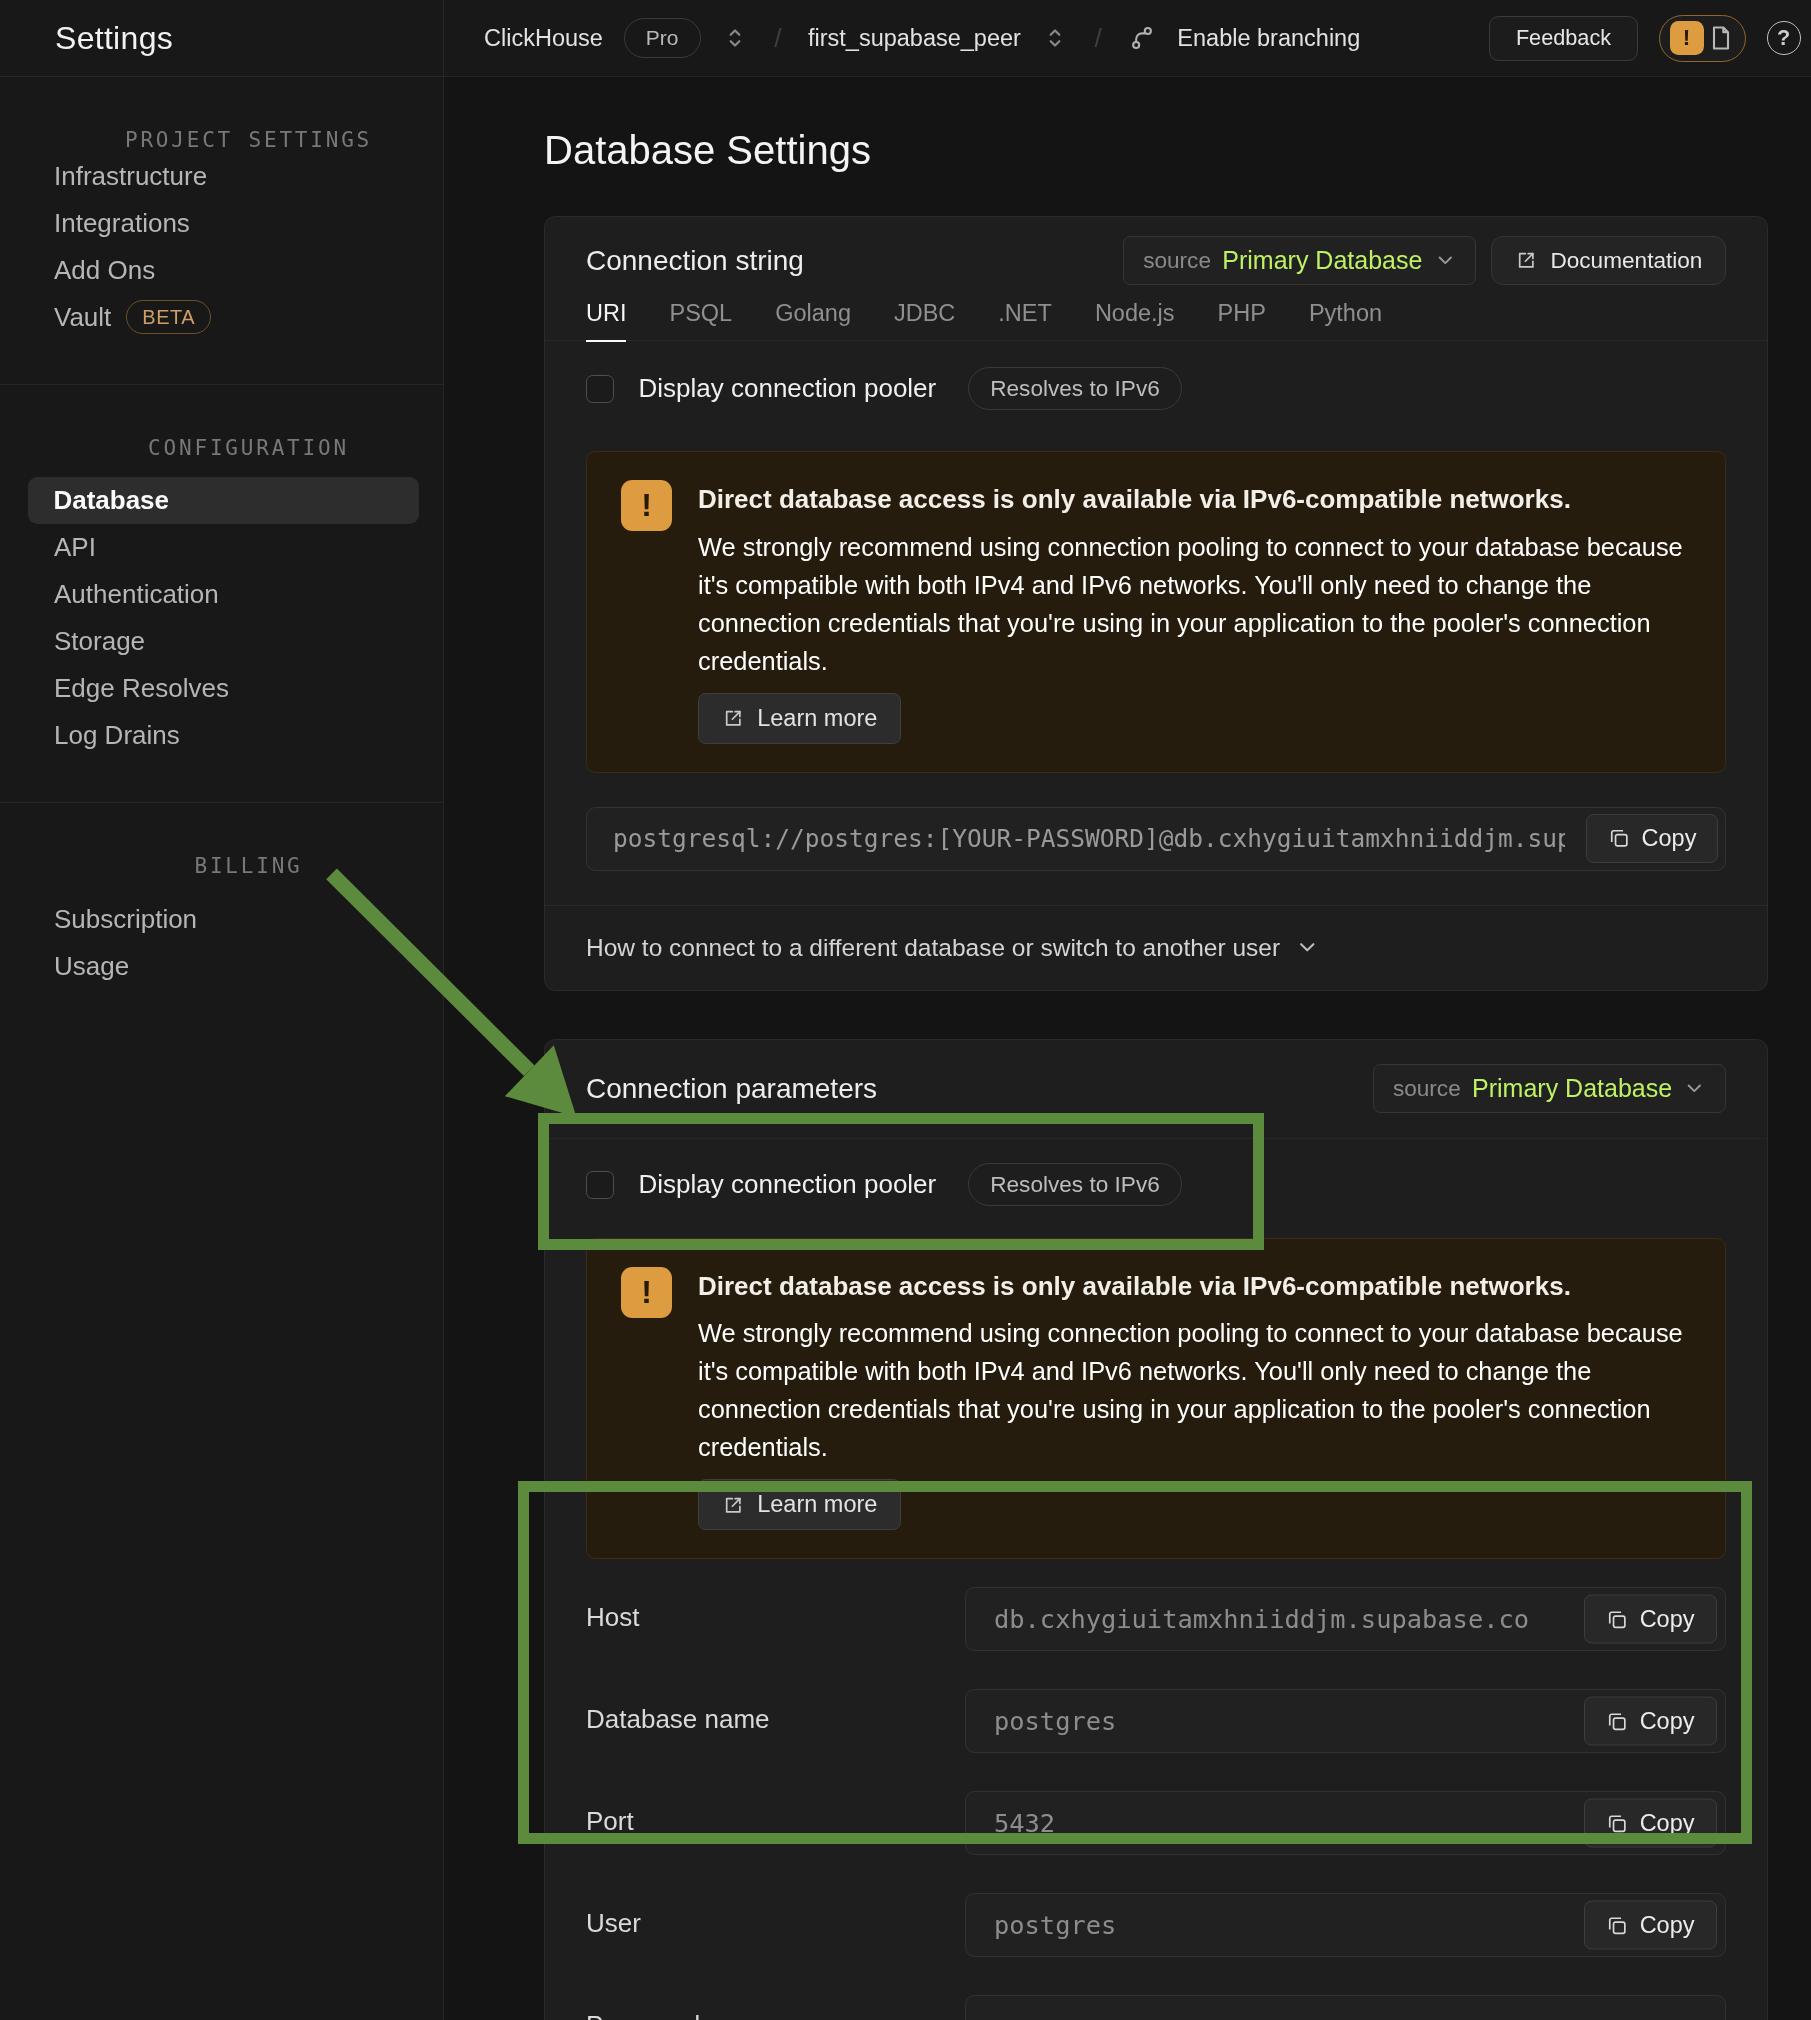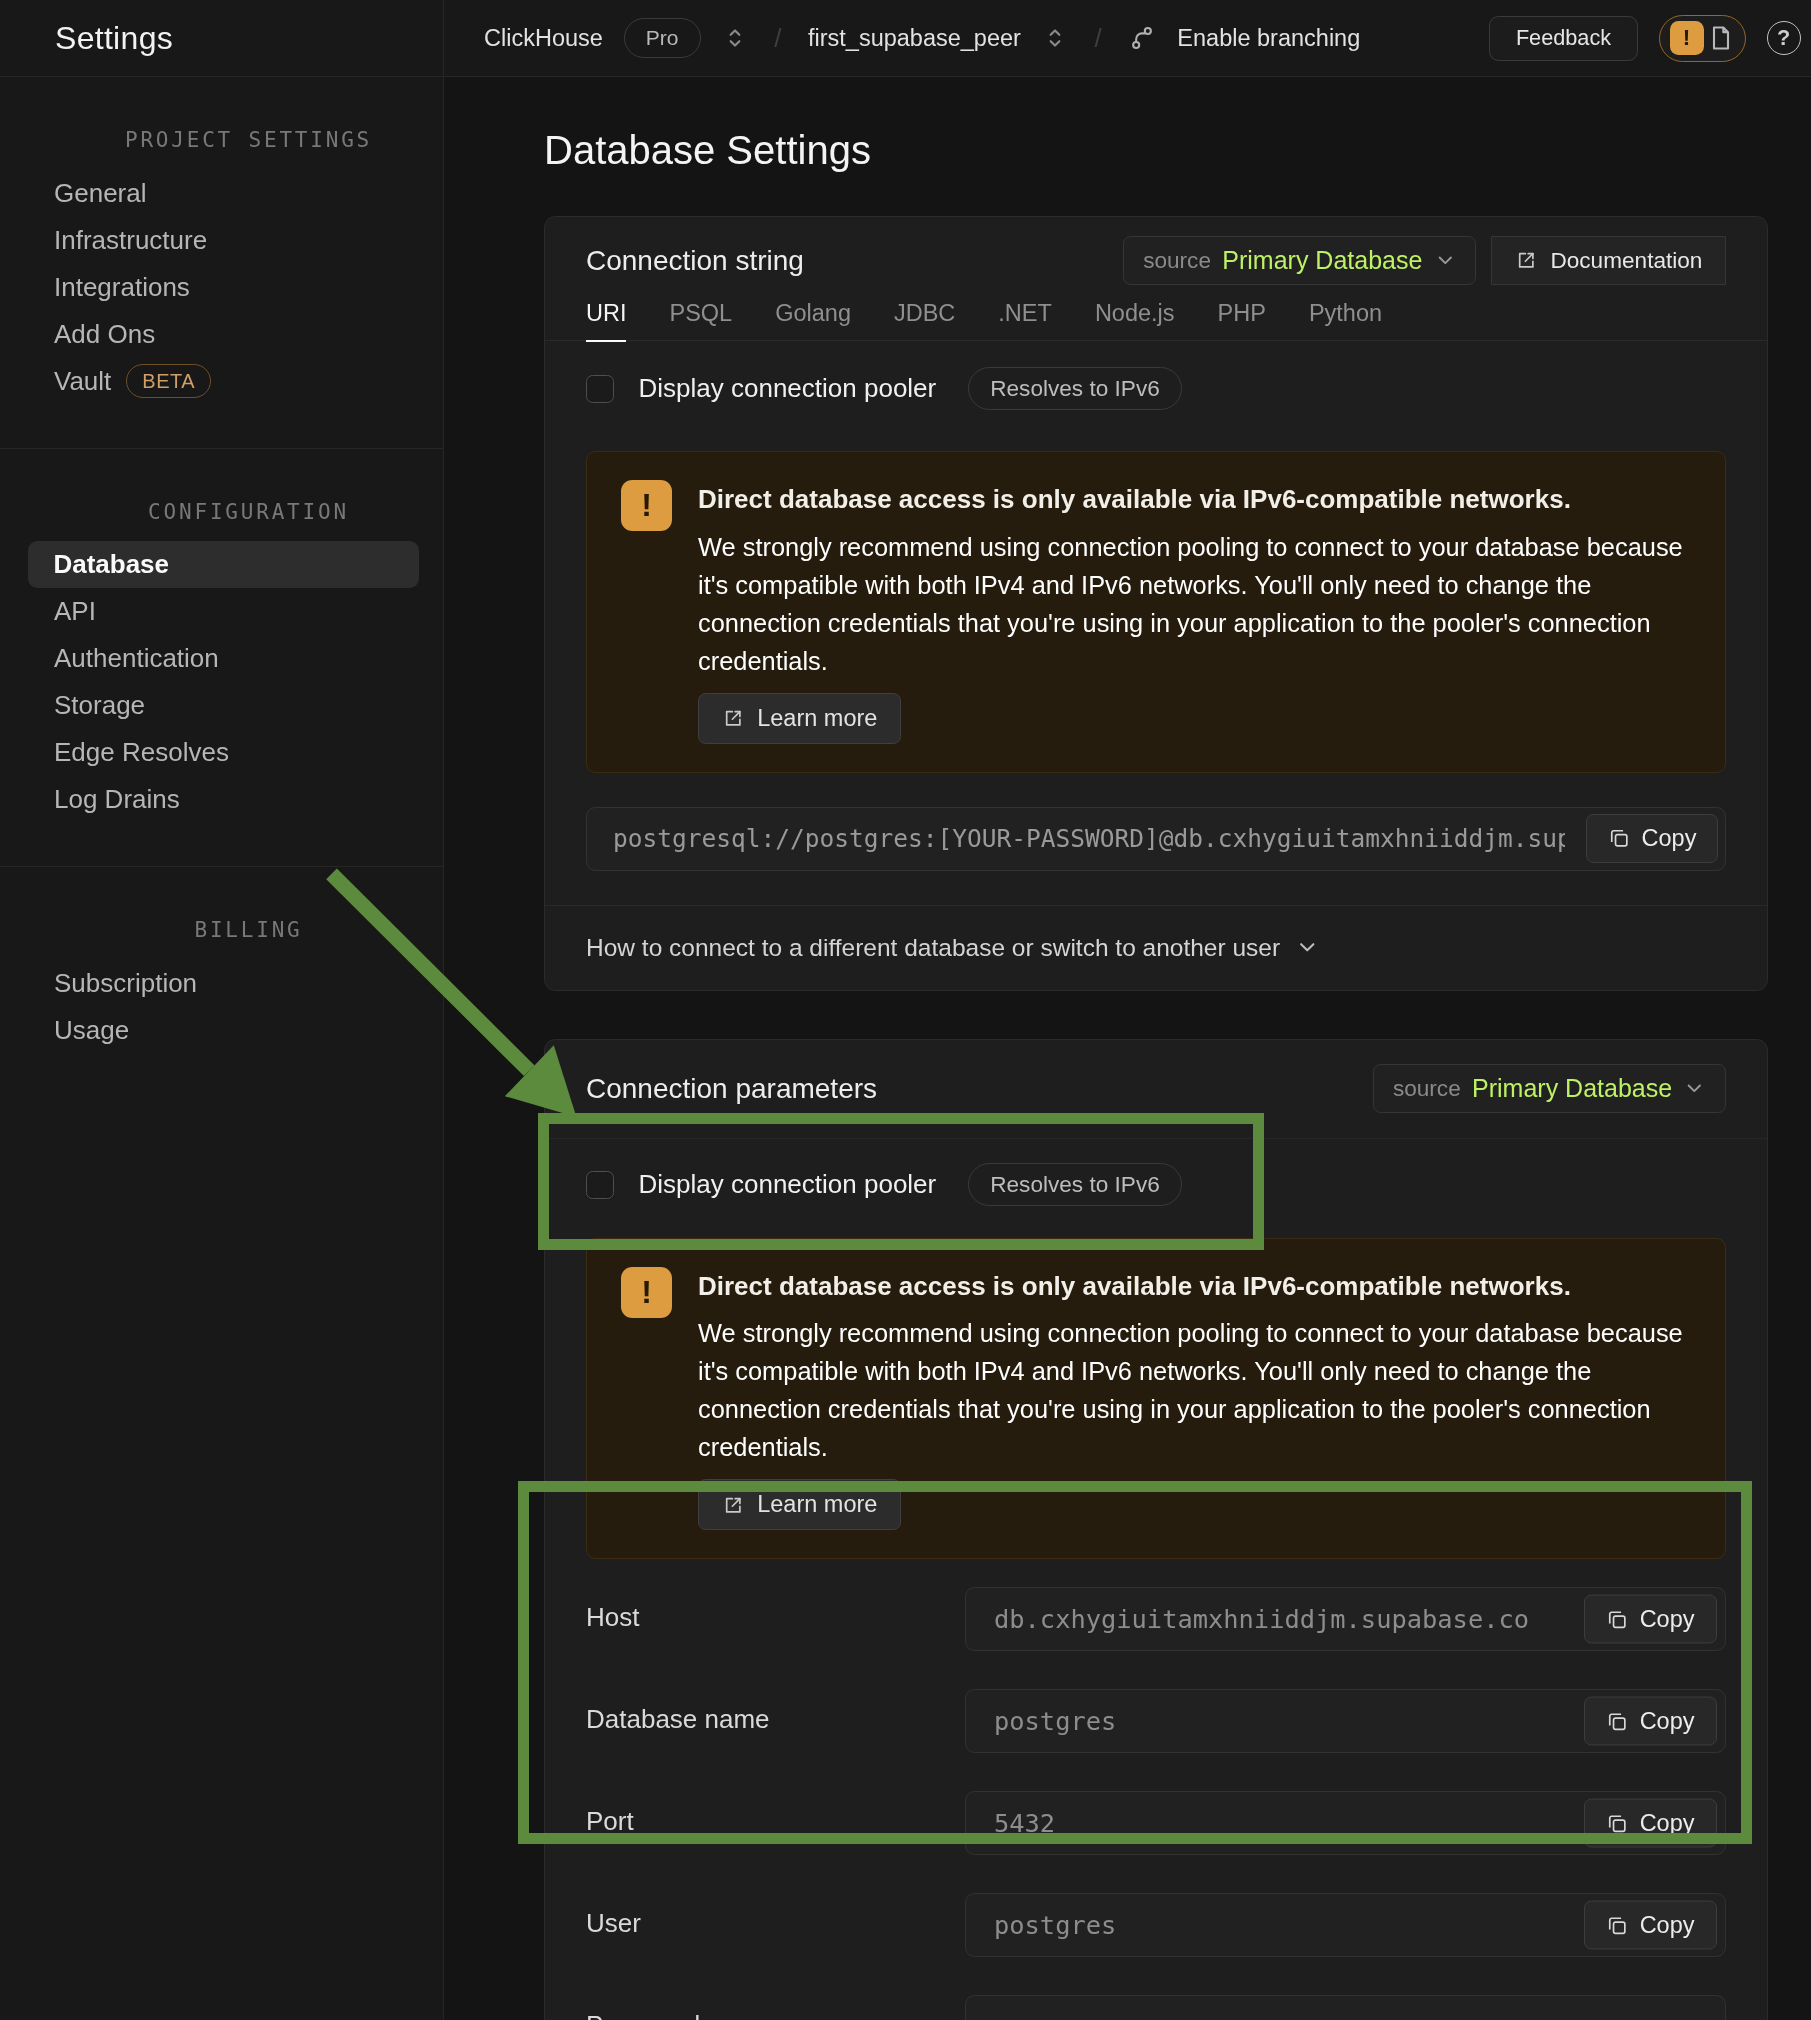--- a/index.html
+++ b/index.html
@@ -55,21 +55,21 @@
   .panel2 { margin-top:48px; position:relative; }
 
   .p-head { display:flex; justify-content:space-between; align-items:center; padding:19px 41px 0; }
   .p-title { font-size:28px; font-weight:500; color:#ededed; }
   .head-ctrls { display:flex; gap:15px; }
   .select-ctl { display:inline-flex; align-items:center; gap:11.3px; height:49px; padding:0 19px;
     background:#212121; border:0.9px solid #363636; border-radius:7.5px; }
   .select-ctl .src { font-size:22.6px; color:#8a8a8a; }
   .select-ctl .val { font-size:25px; color:#bef264; }
   .btn-doc { display:inline-flex; align-items:center; gap:13px; height:49px; padding:0 22.6px;
-    background:#242424; border:0.9px solid #363636; border-radius:1px; font-size:22.6px; color:#e8e8e8; }
+    background:#242424; border:0.9px solid #363636; border-radius:12px; font-size:22.6px; color:#e8e8e8; }
 
   .tabs { display:flex; gap:43px; padding:0 41px; margin-top:15px; border-bottom:0.9px solid #2a2a2a; }
   .tab { font-size:23.5px; color:#8f8f8f; padding-bottom:13px; cursor:pointer; }
   .tab.active { color:#f5f5f5; border-bottom:2.8px solid #fafafa; margin-bottom:-1.9px; }
 
   .chk-row { display:flex; align-items:center; gap:24.5px; padding:26px 41px 0; }
   .checkbox { width:28px; height:28px; border:1.9px solid #4e4e4e; border-radius:6.6px; background:#1b1b1b; flex:0 0 28px; }
   .chk-label { font-size:26px; color:#f0f0f0; }
   .badge-pill { border:0.9px solid #3a3a3a; border-radius:941px; padding:7.5px 21px; font-size:22.6px; color:#bdbdbd; margin-left:7.5px; }
 
@@ -160,21 +160,20 @@
             <path d="M14 3v4h4"></path>
           </svg>
       </span>
     </span>
     <span class="help-circle">?</span>
   </div>
 </div>
 
 <div class="sidebar">
   <div class="sec-h">PROJECT SETTINGS</div>
-  <div class="si first">General</div>
   <div class="si">Infrastructure</div>
   <div class="si">Integrations</div>
   <div class="si">Add Ons</div>
   <div class="si">
     <span>Vault</span>
     <span class="beta">BETA</span>
   </div>
   <div class="sb-div"></div>
 
   <div class="sec-h">CONFIGURATION</div>

